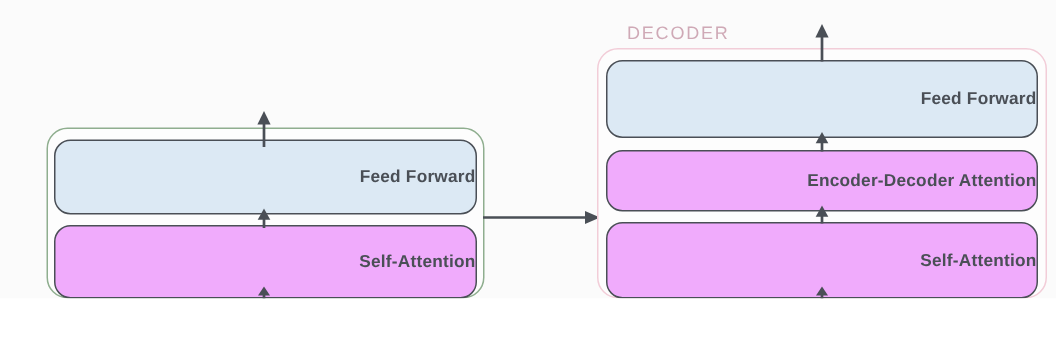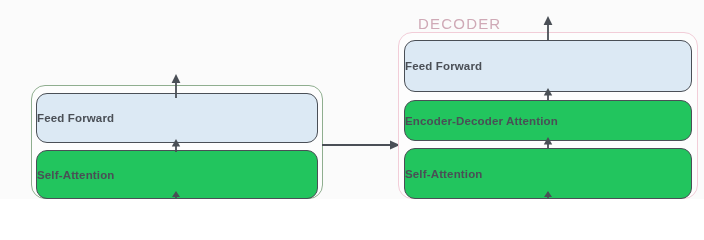--- a/index.html
+++ b/index.html
@@ -36,21 +36,21 @@
     left: 398px;
     top: 32px;
     width: 300px;
     height: 167px;
     border: 1.8px solid #f2cdd8;
   }
 
   
   .group-label {
     position: absolute;
-    font-size: 15px;
+    font-size: 12px;
     letter-spacing: 1.2px;
     font-weight: 400;
     white-space: nowrap;
   }
   .group-label.encoder {
     left: 43px;
     top: 68px;
     color: #9ab09a;
   }
   .group-label.decoder {
@@ -60,32 +60,32 @@
   }
 
   
   .layer {
     position: absolute;
     box-sizing: border-box;
     border-radius: 11px;
     border: 1.7px solid #4a4f56;
     display: flex;
     align-items: center;
-    justify-content: flex-start;
+    justify-content: flex-end;
     text-align: center;
   }
   .layer-text {
     font-size: 11.5px;
     font-weight: 700;
     color: #4a4f56;
     letter-spacing: 0.15px;
     white-space: nowrap;
   }
   .fill-blue   { background: #dce9f4; }
-  .fill-peach  { background: #22c55e; }
+  .fill-peach  { background: #f0abfc; }
 
   
   .enc-ff { left: 36px;  top: 93px;  width: 282px; height: 50px; }
   .enc-sa { left: 36px;  top: 150px; width: 282px; height: 49px; }
 
   
   .dec-ff  { left: 404px; top: 40px;  width: 288px; height: 52px; }
   .dec-eda { left: 404px; top: 100px; width: 288px; height: 41px; }
   .dec-sa  { left: 404px; top: 148px; width: 288px; height: 51px; }
 

